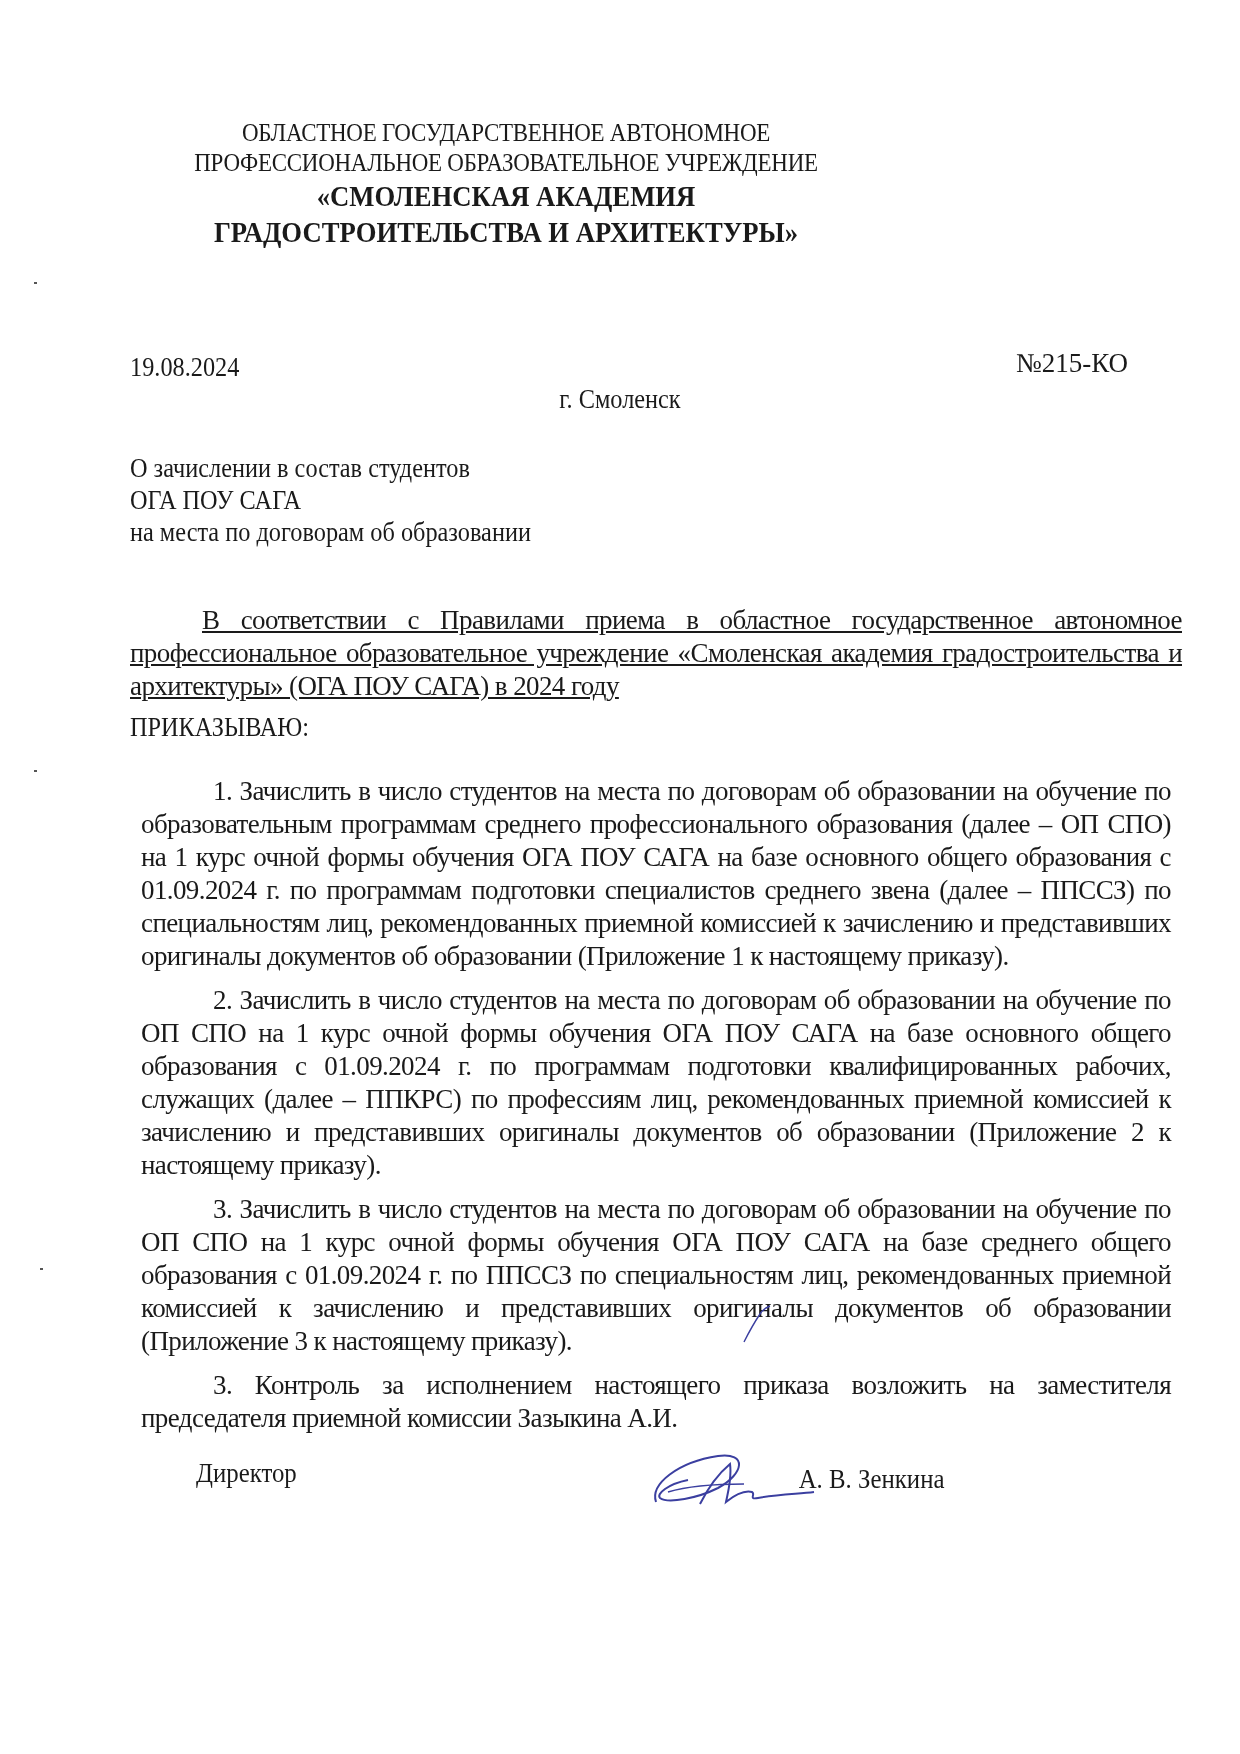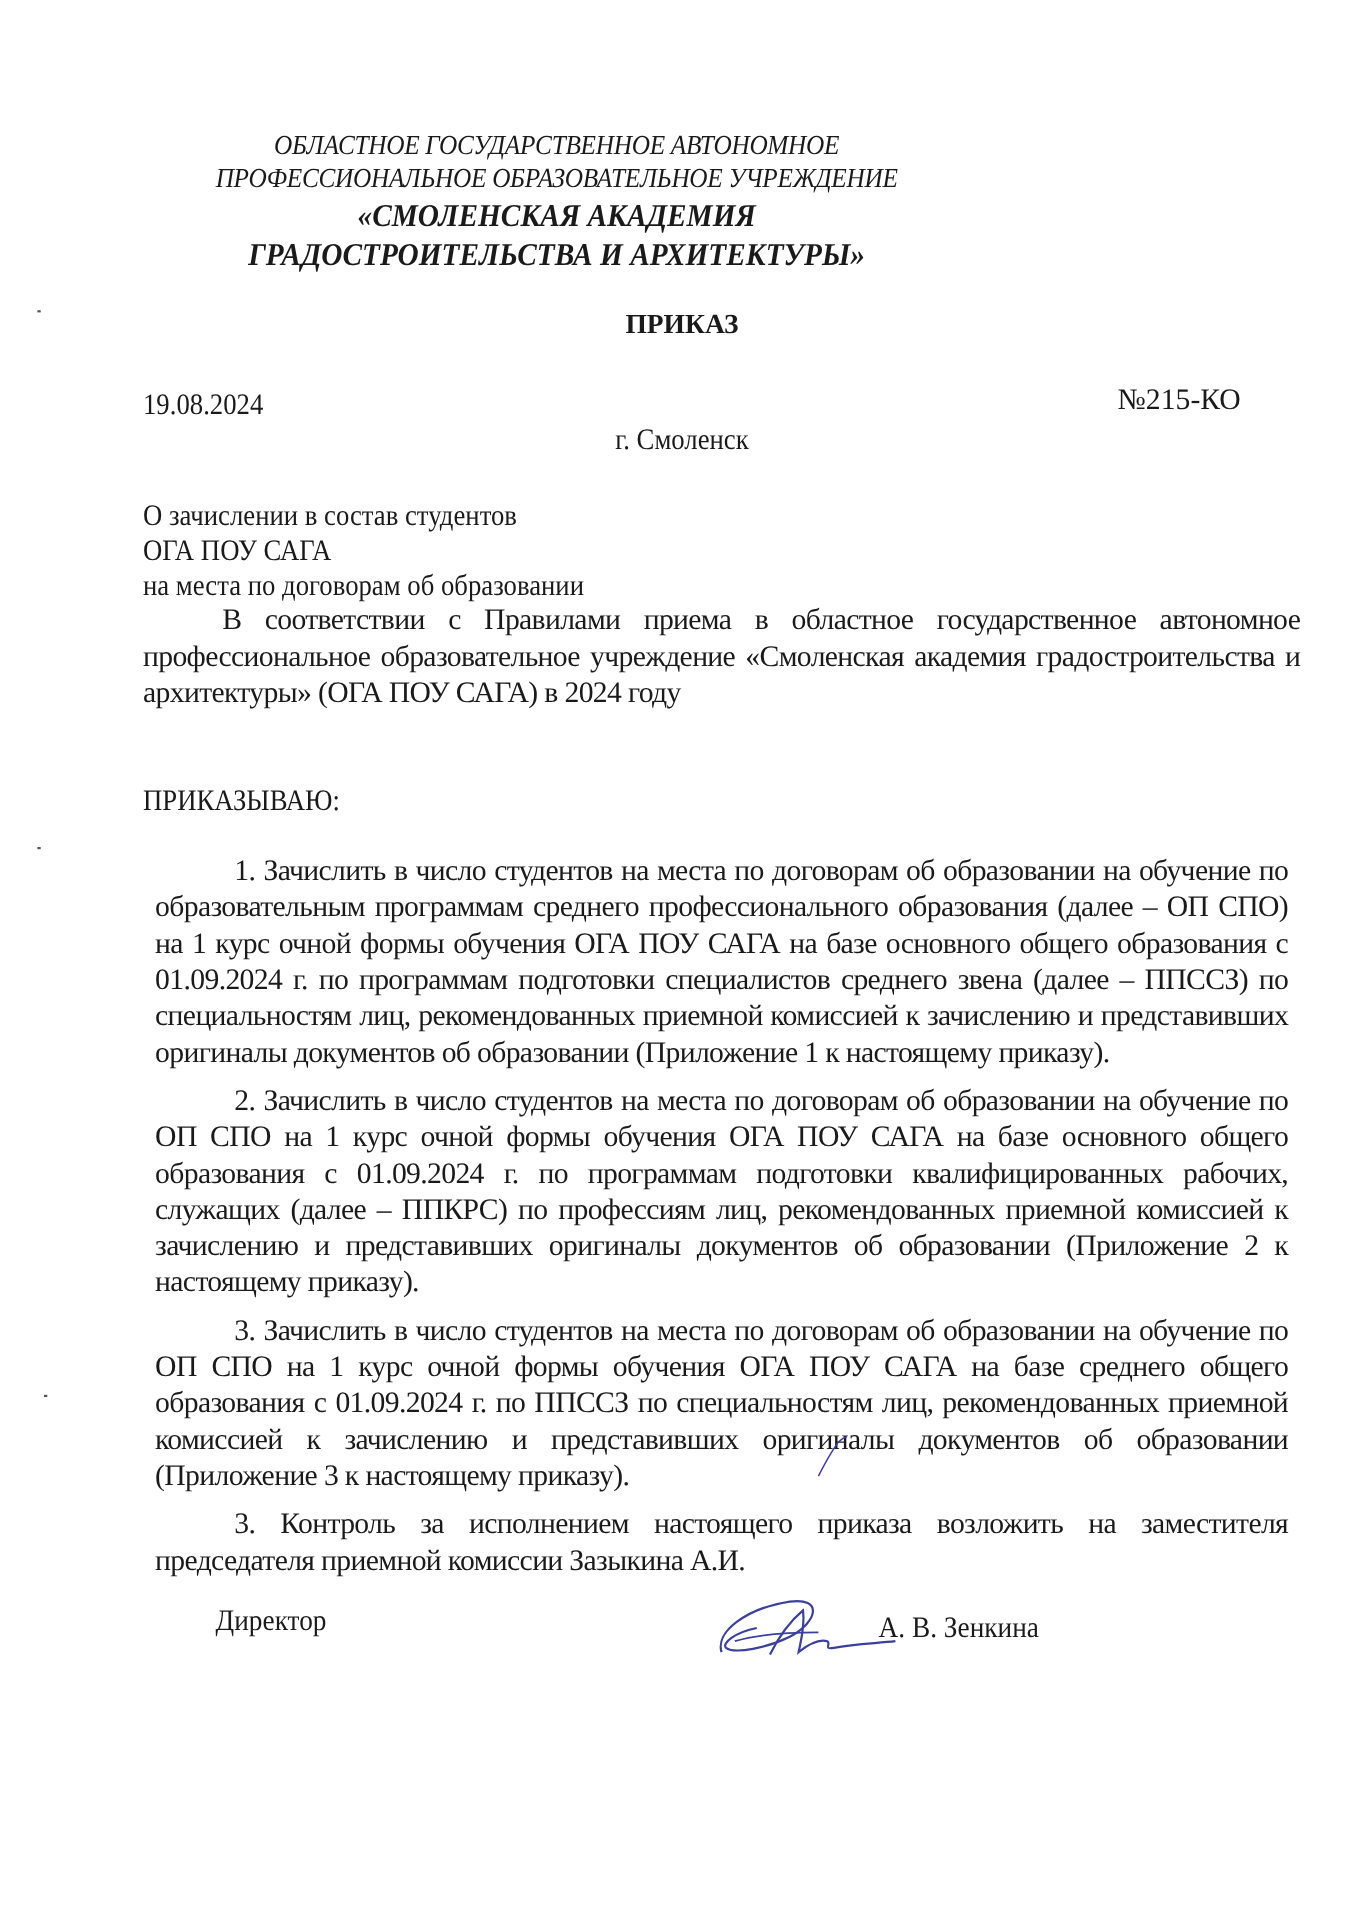--- a/index.html
+++ b/index.html
@@ -2,34 +2,34 @@
 <html><head>
   <meta charset="utf-8">
   <style>
     html, body { margin: 0; padding: 0; background: #ffffff; }
     body {
       width: 1240px; height: 1754px; position: relative; overflow: hidden;
       font-family: "Liberation Serif", "DejaVu Serif", serif;
       color: #1a1a1a;
     }
     .page { position: absolute; left: 0; top: 0; width: 1240px; height: 1754px; }
-    .header { position: absolute; top: 118px; left: 0; width: 1012px; text-align: center; font-style: italic; }
+    .header { position: absolute; top: 118px; left: 0; width: 1012px; text-align: center; }
     .h-line { font-size: 25px; line-height: 30px; letter-spacing: -0.3px; transform: scaleX(0.92); }
     .h-bold { font-size: 29px; line-height: 36px; font-weight: bold; transform: scaleX(0.92); }
     .title { position: absolute; top: 282px; left: 0; width: 1240px; text-align: center;
              font-size: 25px; font-weight: bold; }
     .date { position: absolute; top: 352px; left: 130px; font-size: 27px; transform-origin: left; transform: scaleX(0.9); }
     .number { position: absolute; top: 348px; right: 112px; font-size: 27px; }
     .city { position: absolute; top: 384px; left: 0; width: 1240px; text-align: center; font-size: 27px; transform: scaleX(0.9); }
     .subject { position: absolute; top: 452px; left: 130px; font-size: 27px; line-height: 32px;
                transform-origin: left top; transform: scaleX(0.9); }
     .body { position: absolute; left: 130px; width: 1052px; font-size: 27px; line-height: 33px; }
     .justify { text-align: justify; text-align-last: left; }
     .indent { text-indent: 72px; }
-    .preamble { top: 547px; }
+    .preamble { top: 604px; text-decoration: underline; }
     .order-word { position: absolute; top: 712px; left: 130px; font-size: 27px; transform-origin: left; transform: scaleX(0.9); }
     .items { top: 764px; }
     .items p { margin: 11px; }
     .tight { letter-spacing: -0.6px; }
     .sig-row { position: absolute; top: 1456px; left: 0; width: 1008px; height: 80px; }
     .sig-title { position: absolute; left: 196px; top: 2px; font-size: 27px; transform-origin: left; transform: scaleX(0.92); }
     .sig-name { position: absolute; right: 64px; top: 8px; font-size: 27px; transform-origin: right; transform: scaleX(0.92); }
     .signature { position: absolute; left: 648px; top: -12px; width: 170px; height: 72px; }
     .scan-mark { position: absolute; width: 3px; height: 2px; background: #555; }
     .pen-mark { position: absolute; left: 742px; top: 1304px; width: 30px; height: 40px; }
@@ -39,21 +39,20 @@
 
 <div class="page">
 
   <div class="header">
     <div class="h-line">ОБЛАСТНОЕ ГОСУДАРСТВЕННОЕ АВТОНОМНОЕ</div>
     <div class="h-line">ПРОФЕССИОНАЛЬНОЕ ОБРАЗОВАТЕЛЬНОЕ УЧРЕЖДЕНИЕ</div>
     <div class="h-bold">«СМОЛЕНСКАЯ АКАДЕМИЯ</div>
     <div class="h-bold">ГРАДОСТРОИТЕЛЬСТВА И АРХИТЕКТУРЫ»</div>
   </div>
 
-  <div class="title">ПРИКАЗ</div>
 
   <div class="date">19.08.2024</div>
   <div class="number">№215-КО</div>
   <div class="city">г. Смоленск</div>
 
   <div class="subject">
     <div>О зачислении в состав студентов</div>
     <div>ОГА ПОУ САГА</div>
     <div>на места по договорам об образовании</div>
   </div>

